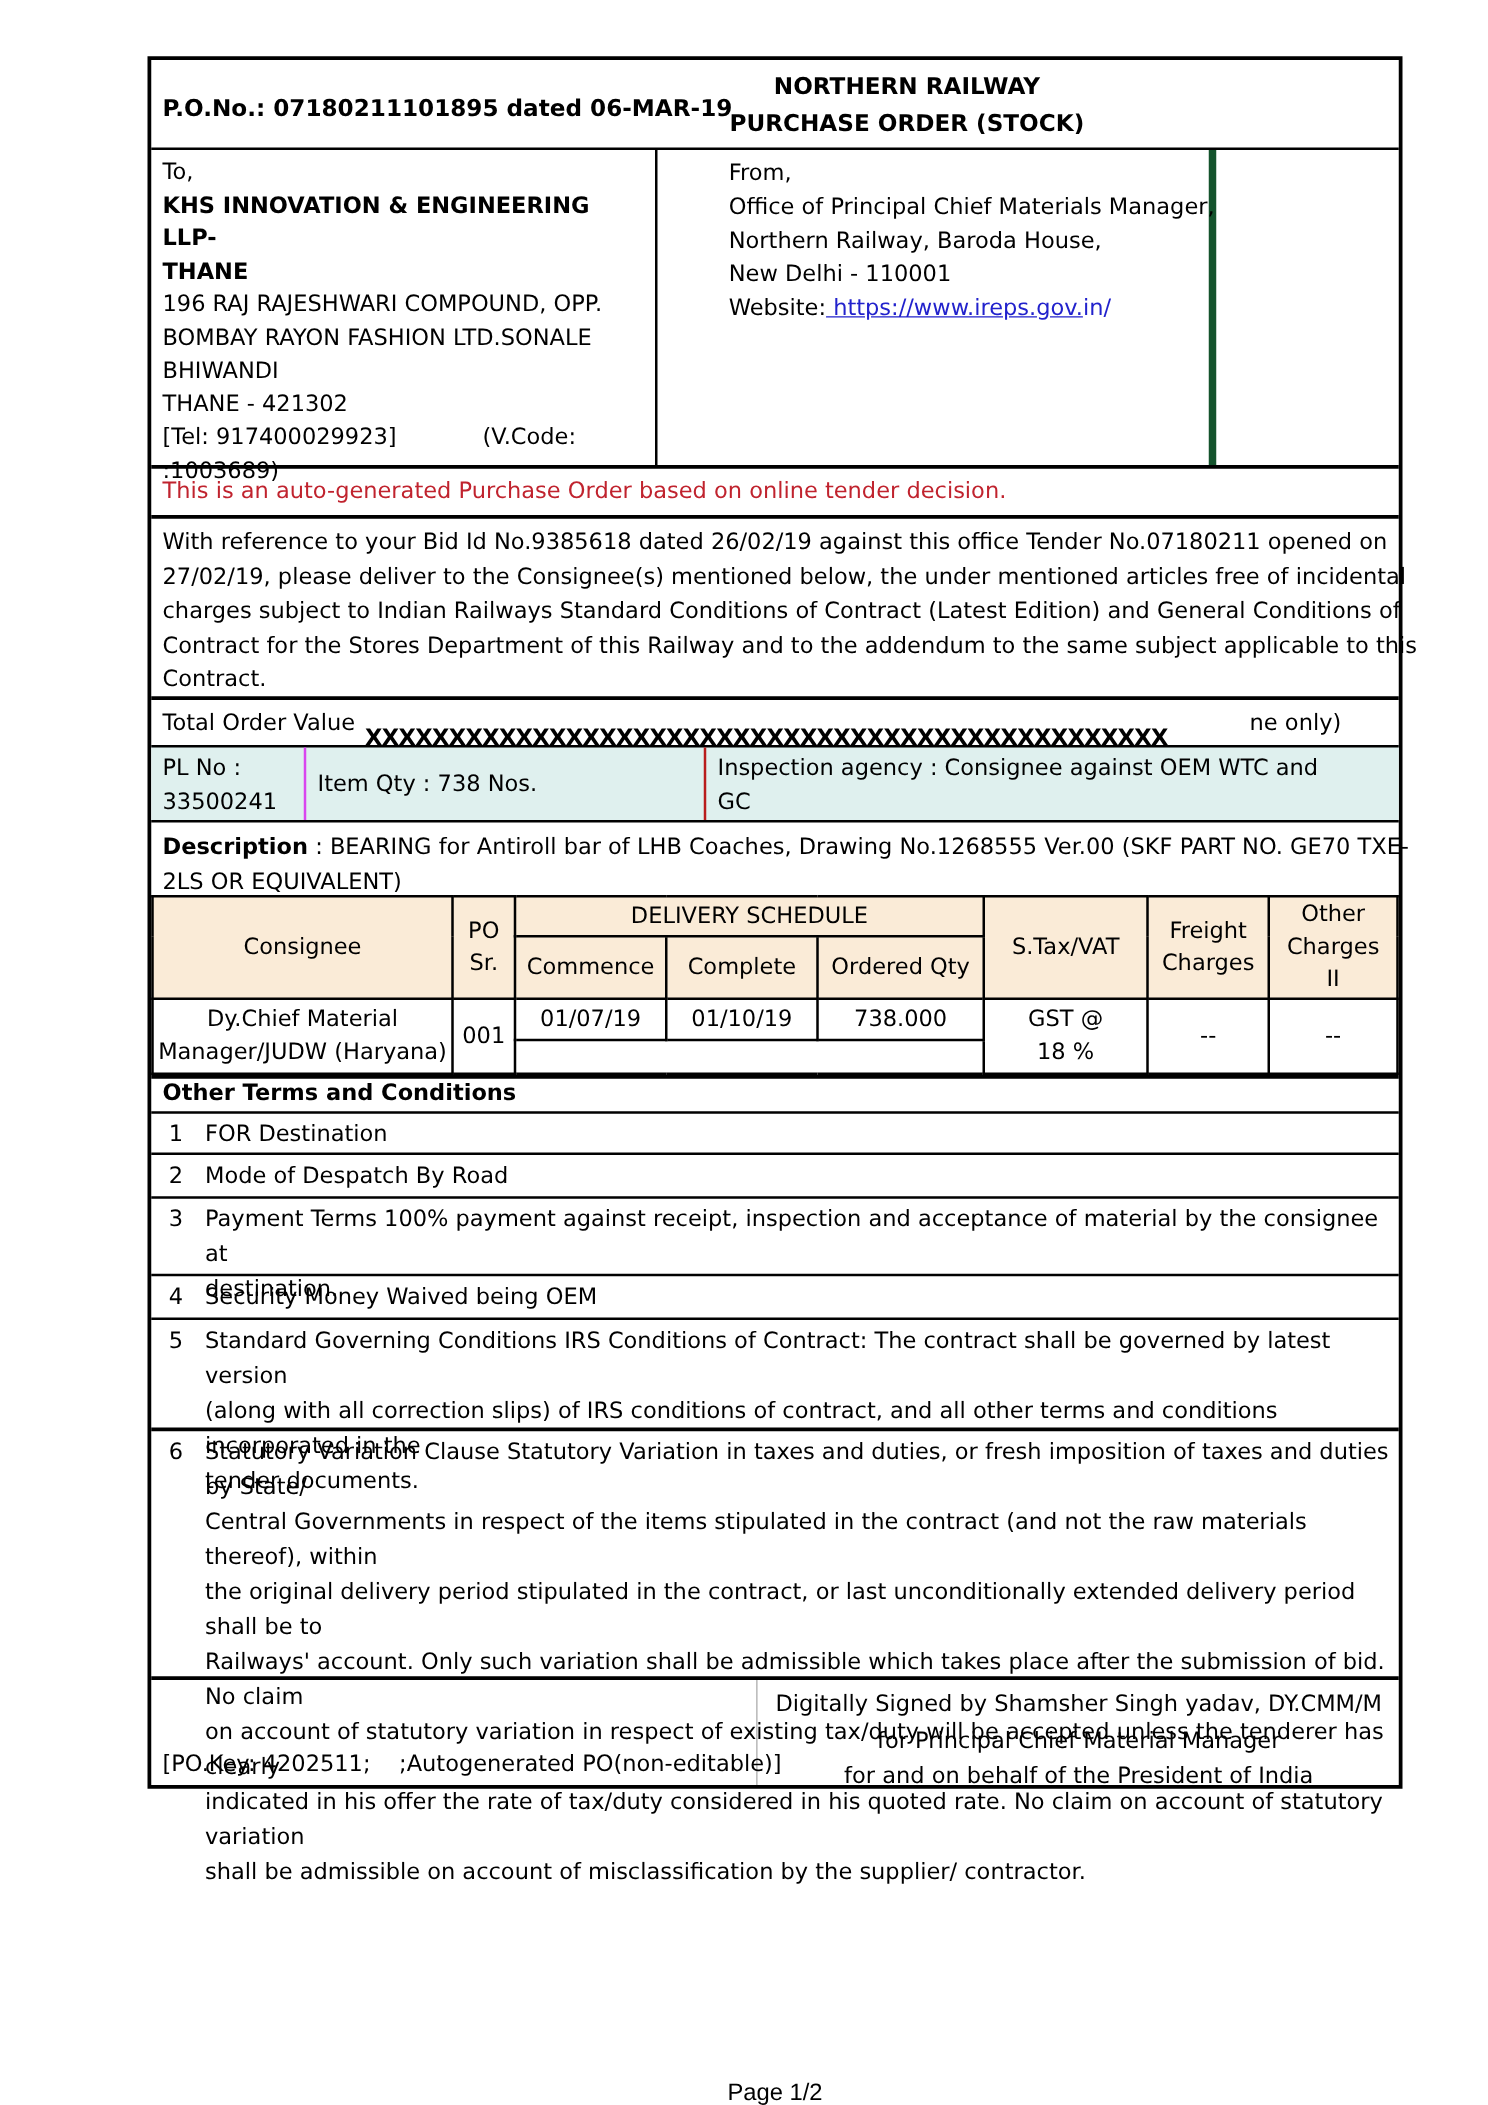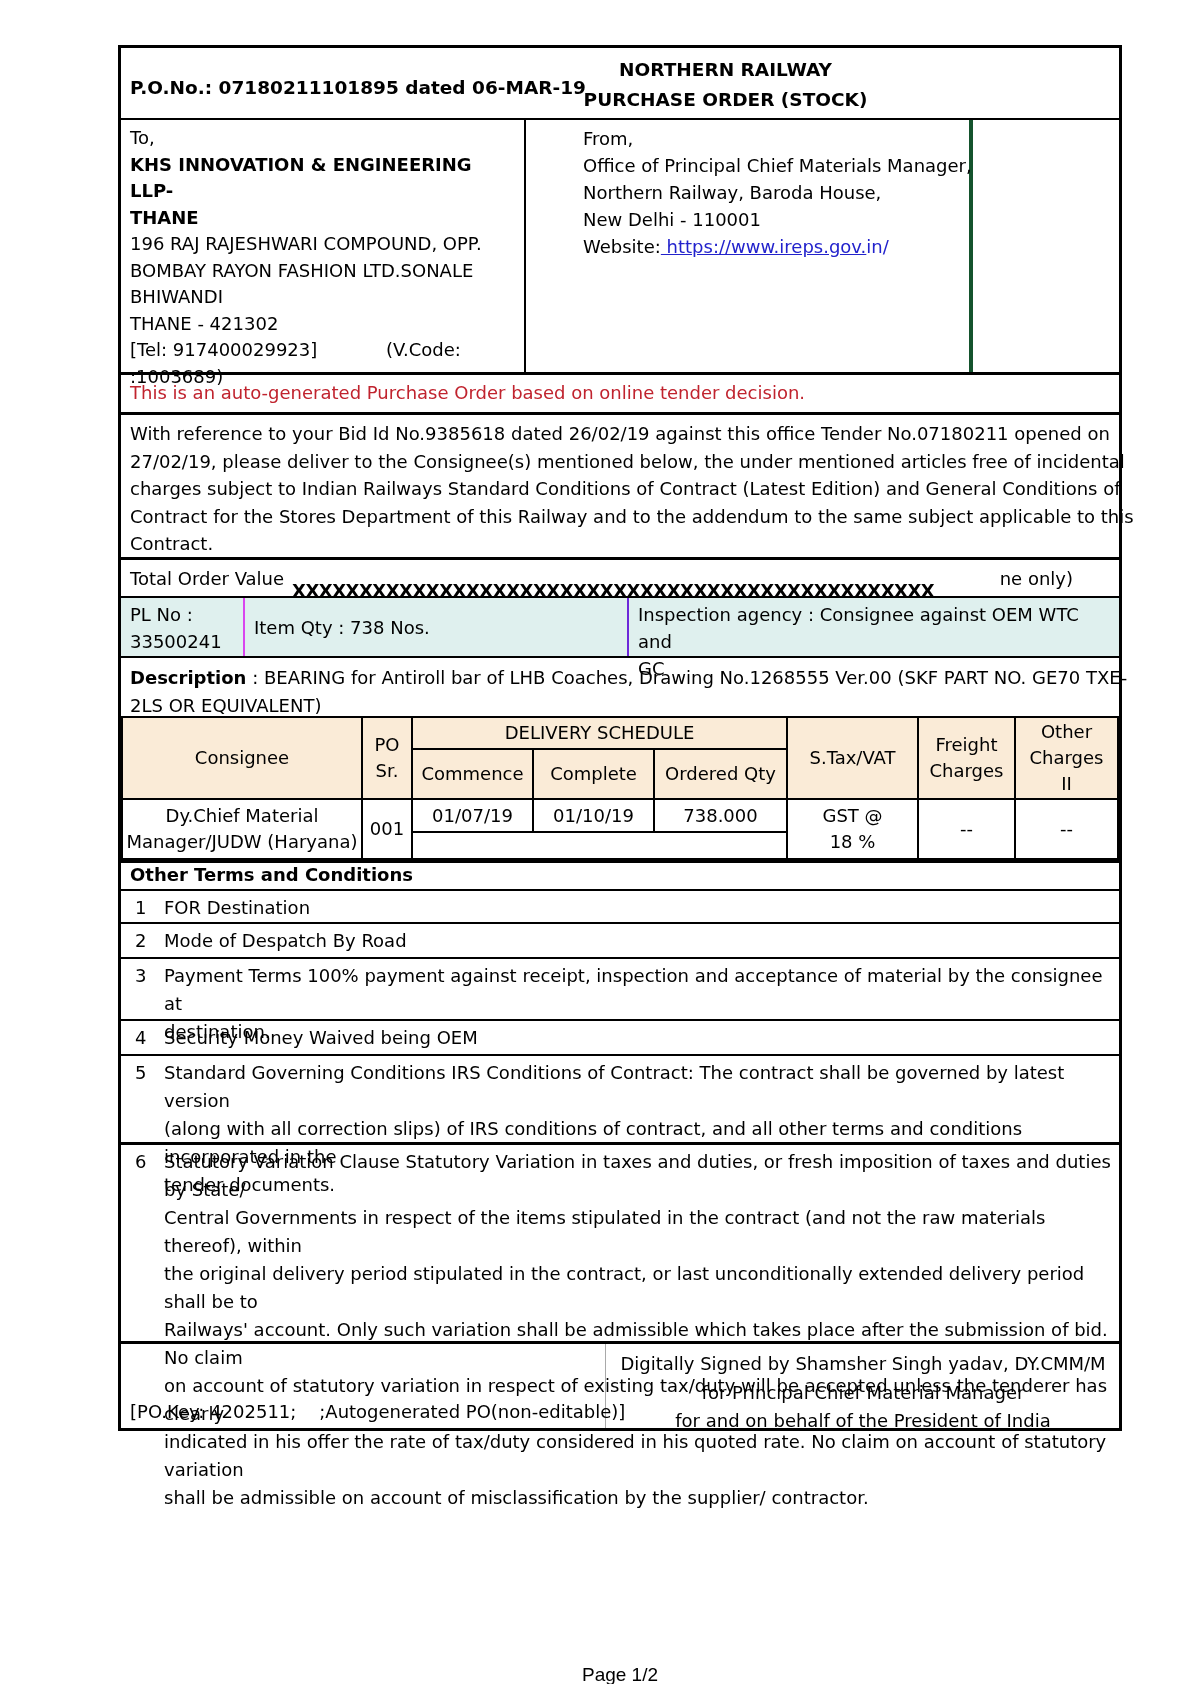--- a/index.html
+++ b/index.html
@@ -23,21 +23,21 @@
   
   .sec-header{height:70px;}
   .hdr-title{position:absolute;left:405px;top:11px;width:399px;text-align:center;font-weight:bold;font-size:18.5px;}
   .hdr-po{position:absolute;left:9px;top:29px;font-weight:bold;font-size:18.5px;}
   .hdr-doctype{position:absolute;left:405px;top:41px;width:399px;text-align:center;font-weight:bold;font-size:18.5px;}
 
   
   .sec-tofrom{display:flex;height:252px;gap:48px;}
   .tf-col{box-sizing:border-box;padding:5px 6px 0 9px;line-height:26.5px;}
   .tf-c1{width:405px;border-right:2px solid #000;}
-  .tf-c2{width:399px;border-right:4px solid #14532d;overflow:visible;}
+  .tf-c2{width:399px;border-right:6px solid #14532d;overflow:visible;}
   .tf-c2 .inner{width:430px;line-height:27px;}
   .tf-c3{flex:1;}
   .link{color:var(--link-blue,#2222cc);text-decoration:none;}
   .link .ul{text-decoration:underline;}
 
   
   .sec-notice{height:37px;border-top-width:3px;}
   .notice-text{color:var(--notice-red,#c0232e);padding-top:7px;}
 
   
@@ -46,21 +46,21 @@
 
   
   .sec-total{height:36px;display:flex;align-items:center;border-top-width:3px;}
   .masked{font-weight:bold;letter-spacing:-0.5px;margin-top:24px;}
   .tv-suffix{margin-left:auto;padding-right:40px;}
 
   
   .sec-iteminfo{display:flex;height:58px;background:var(--row-teal,#dff0ee);}
   .ii-cell{box-sizing:border-box;padding:3px 6px 0 9px;line-height:27px;}
   .ii-1{width:124px;border-right:2px solid #d946ef;}
-  .ii-2{width:384px;border-right:2px solid #6d28d9;display:flex;align-items:center;padding-top:0;}
+  .ii-2{width:320px;border-right:2px solid #b91c1c;display:flex;align-items:center;padding-top:0;}
   .ii-3{flex:1;}
 
   
   .sec-desc{height:58px;}
   .sec-desc .overwide{padding-top:6px;line-height:28px;}
 
   
   .sec-rate{height:27px;overflow:visible;}
   .rate-line{padding-top:0px;line-height:26px;white-space:nowrap;}
   .rate-x{font-weight:bold;letter-spacing:-2px;}

